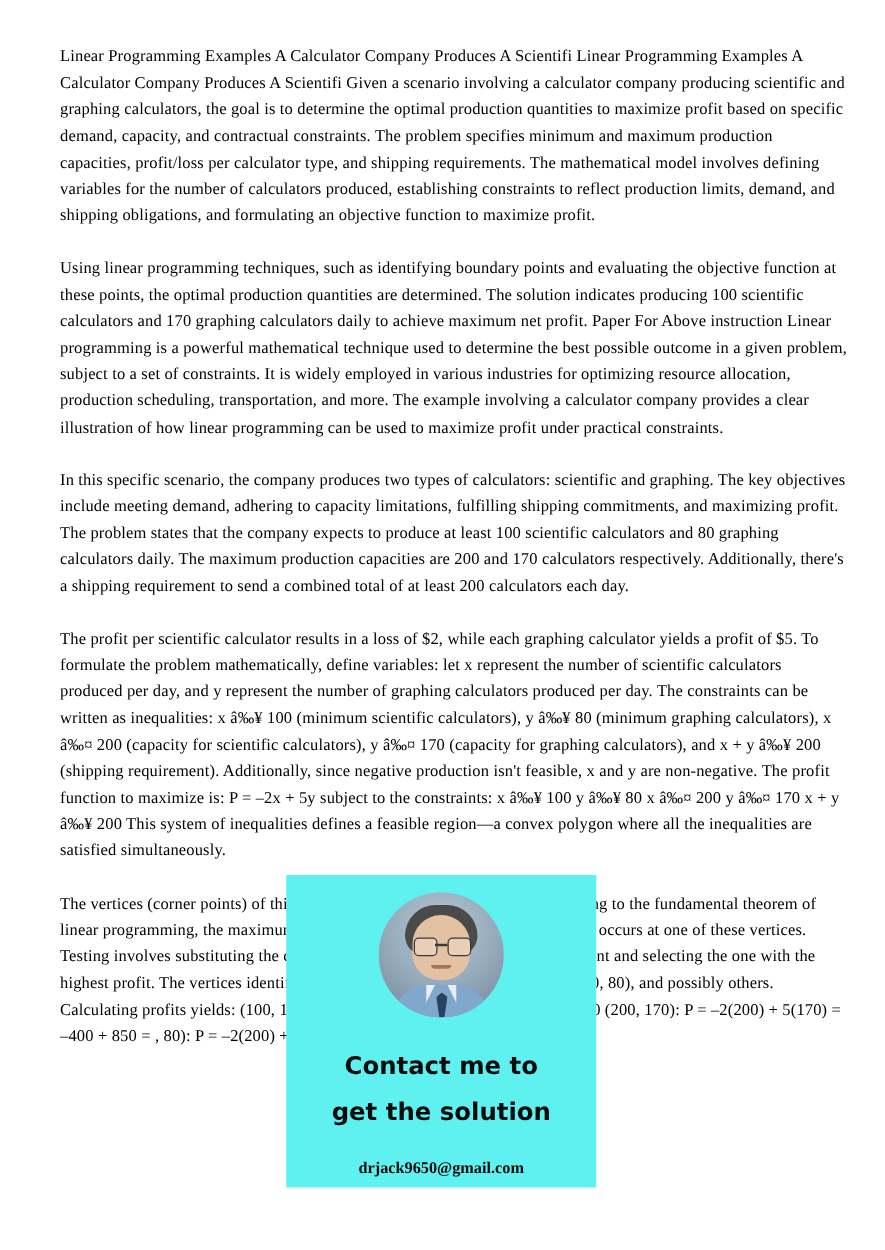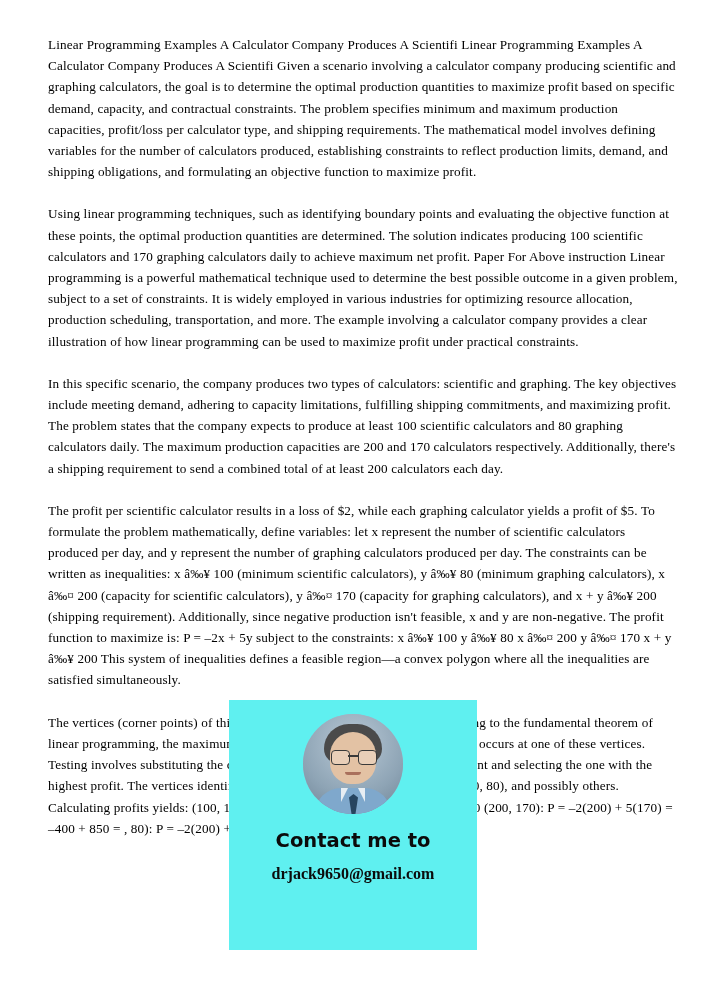--- a/index.html
+++ b/index.html
@@ -41,20 +41,21 @@
     top: 700px;
     width: 248px;
     height: 250px;
     background: #5ff0f0;
     box-sizing: border-box;
     display: flex;
     flex-direction: column;
     align-items: center;
     justify-content: flex-start;
     padding-top: 14px;
+    gap: 12px;
   }
   #avatar {
     width: 100px;
     height: 100px;
     border-radius: 50%;
     overflow: hidden;
     background: #9fb6c9;
     position: relative;
     flex: 0 0 auto;
   }
@@ -135,21 +136,21 @@
     font-weight: bold;
     font-size: 19.5px;
     color: #0b0b0b;
     line-height: 25px;
     text-align: center;
   }
   #ov-line1 { margin-top: 14px; }
   #ov-email {
     font-family: "Liberation Serif", serif;
     font-weight: bold;
-    font-size: 16px;
+    font-size: 13px;
     color: #0b0b0b;
     text-align: center;
     margin-top: 12px;
   }
 </style>
 </head>
 <body>
 
 <div id="doc">
   <p class="para">Linear Programming Examples A Calculator Company Produces A Scientifi Linear Programming Examples A Calculator Company Produces A Scientifi Given a scenario involving a calculator company producing scientific and graphing calculators, the goal is to determine the optimal production quantities to maximize profit based on specific demand, capacity, and contractual constraints. The problem specifies minimum and maximum production capacities, profit/loss per calculator type, and shipping requirements. The mathematical model involves defining variables for the number of calculators produced, establishing constraints to reflect production limits, demand, and shipping obligations, and formulating an objective function to maximize profit.</p>
@@ -167,14 +168,15 @@
     <div class="av-collar-r"></div>
     <div class="av-tie"></div>
     <div class="av-hair"></div>
     <div class="av-face"></div>
     <div class="av-glass-l"></div>
     <div class="av-glass-r"></div>
     <div class="av-bridge"></div>
     <div class="av-mouth"></div>
   </div>
   <div class="ov-line" id="ov-line1">Contact me to</div>
+  <div class="ov-line" id="ov-line2">get the solution</div>
   <div id="ov-email">drjack9650@gmail.com</div>
 </div>
 
 </body></html>

